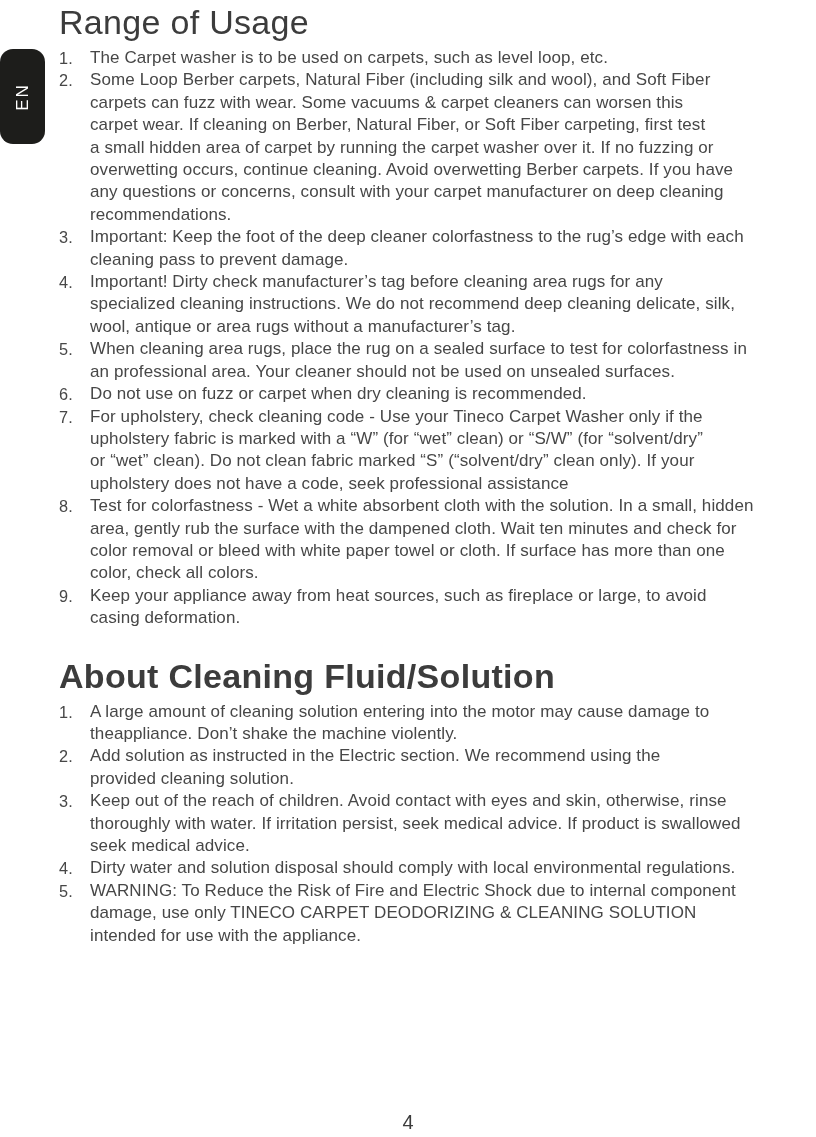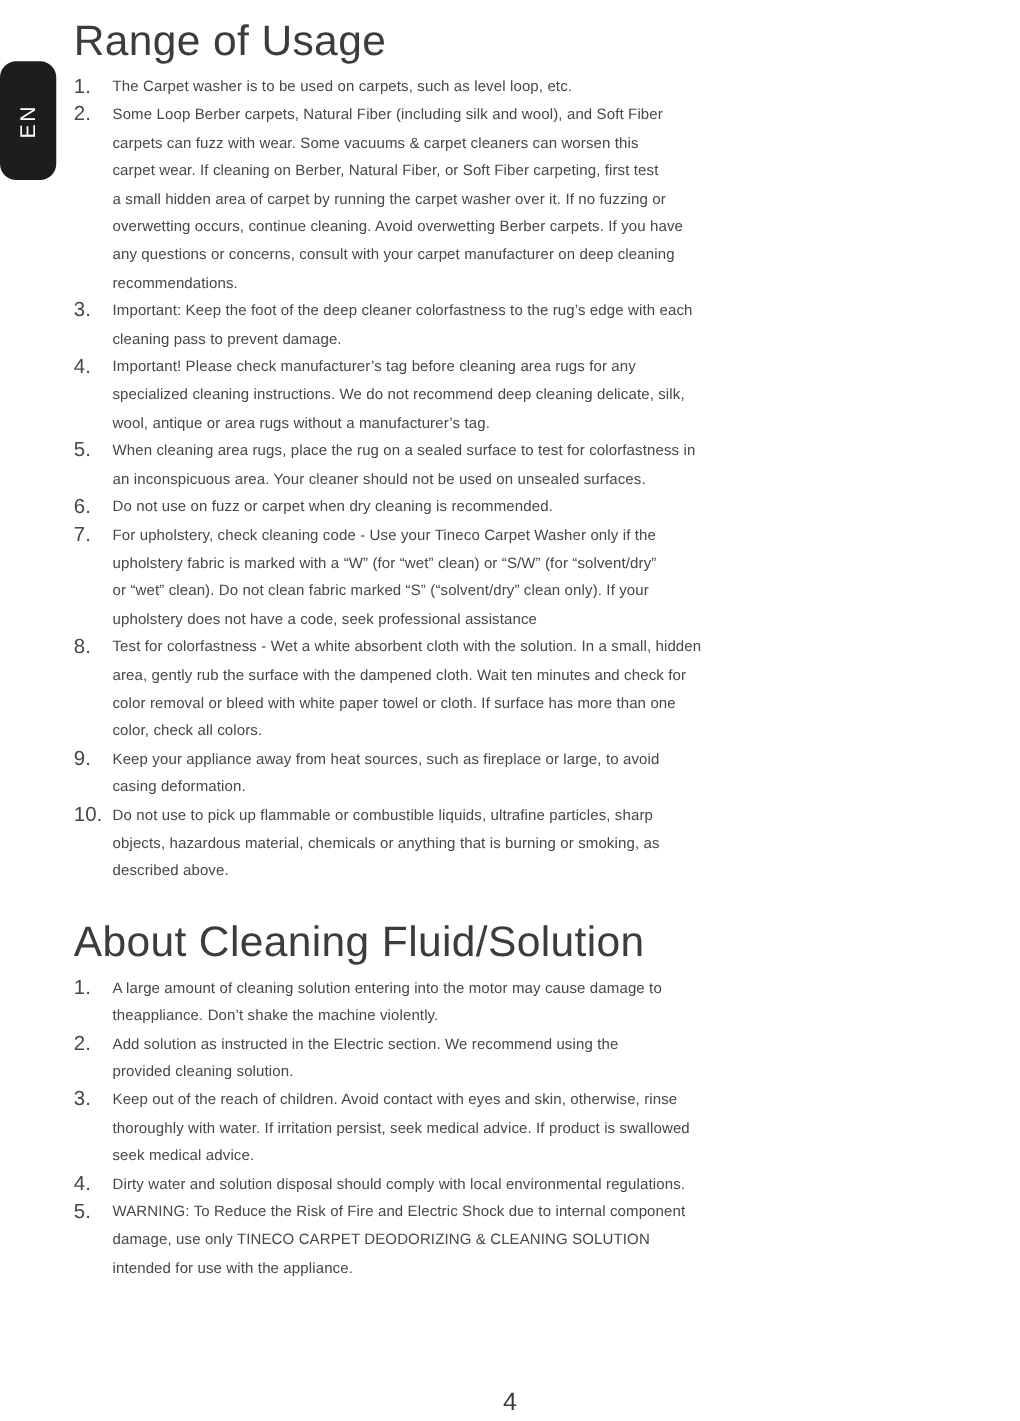--- a/index.html
+++ b/index.html
@@ -33,52 +33,53 @@
     color: #ffffff;
     font-size: 17px;
     font-weight: 400;
     letter-spacing: 2px;
   }
   .content {
     position: absolute;
     top: 0;
     left: 59px;
     width: 757px;
-    padding-top: 15px;
+    padding-top: 4px;
   }
   .section-title {
     font-size: 34px;
     font-weight: 300;
     color: #3c3c3c;
     letter-spacing: 0.3px;
     line-height: 36px;
     margin: 0 0 7px 0;
   }
   .section + .section .section-title {
     margin-top: 28px;
+    font-weight: bold;
   }
   .num-list {
     margin: 0;
     padding: 0;
   }
   .list-item {
     display: flex;
     align-items: flex-start;
   }
   .item-num {
     flex: 0 0 31px;
     width: 31px;
     font-size: 16.3px;
     line-height: 22.4px;
     letter-spacing: 0.1px;
     color: #474747;
   }
   .item-text {
     flex: 1 1 auto;
-    font-size: 12px;
+    font-size: 17px;
     line-height: 22.4px;
     letter-spacing: 0.1px;
     color: #474747;
     white-space: pre;
     overflow: visible;
   }
   .page-number {
     position: absolute;
     bottom: 3px;
     left: 0;
@@ -116,28 +117,28 @@
 any questions or concerns, consult with your carpet manufacturer on deep cleaning
 recommendations.</span>
         </div>
         <div class="list-item">
           <span class="item-num">3.</span>
           <span class="item-text">Important: Keep the foot of the deep cleaner colorfastness to the rug’s edge with each
 cleaning pass to prevent damage.</span>
         </div>
         <div class="list-item">
           <span class="item-num">4.</span>
-          <span class="item-text">Important! Please check manufacturer’s tag before cleaning area rugs for any
+          <span class="item-text">Important! Dirty check manufacturer’s tag before cleaning area rugs for any
 specialized cleaning instructions. We do not recommend deep cleaning delicate, silk,
 wool, antique or area rugs without a manufacturer’s tag.</span>
         </div>
         <div class="list-item">
           <span class="item-num">5.</span>
           <span class="item-text">When cleaning area rugs, place the rug on a sealed surface to test for colorfastness in
-an inconspicuous area. Your cleaner should not be used on unsealed surfaces.</span>
+an professional area. Your cleaner should not be used on unsealed surfaces.</span>
         </div>
         <div class="list-item">
           <span class="item-num">6.</span>
           <span class="item-text">Do not use on fuzz or carpet when dry cleaning is recommended.</span>
         </div>
         <div class="list-item">
           <span class="item-num">7.</span>
           <span class="item-text">For upholstery, check cleaning code - Use your Tineco Carpet Washer only if the
 upholstery fabric is marked with a “W” (for “wet” clean) or “S/W” (for “solvent/dry”
 or “wet” clean). Do not clean fabric marked “S” (“solvent/dry” clean only). If your
@@ -148,26 +149,20 @@
           <span class="item-text">Test for colorfastness - Wet a white absorbent cloth with the solution. In a small, hidden
 area, gently rub the surface with the dampened cloth. Wait ten minutes and check for
 color removal or bleed with white paper towel or cloth. If surface has more than one
 color, check all colors.</span>
         </div>
         <div class="list-item">
           <span class="item-num">9.</span>
           <span class="item-text">Keep your appliance away from heat sources, such as fireplace or large, to avoid
 casing deformation.</span>
         </div>
-        <div class="list-item">
-          <span class="item-num">10.</span>
-          <span class="item-text">Do not use to pick up flammable or combustible liquids, ultrafine particles, sharp
-objects, hazardous material, chemicals or anything that is burning or smoking, as
-described above.</span>
-        </div>
       </div>
     </div>
 
     <div class="section">
       <h1 class="section-title">About Cleaning Fluid/Solution</h1>
       <div class="num-list">
         <div class="list-item">
           <span class="item-num">1.</span>
           <span class="item-text">A large amount of cleaning solution entering into the motor may cause damage to
 theappliance. Don’t shake the machine violently.</span>

